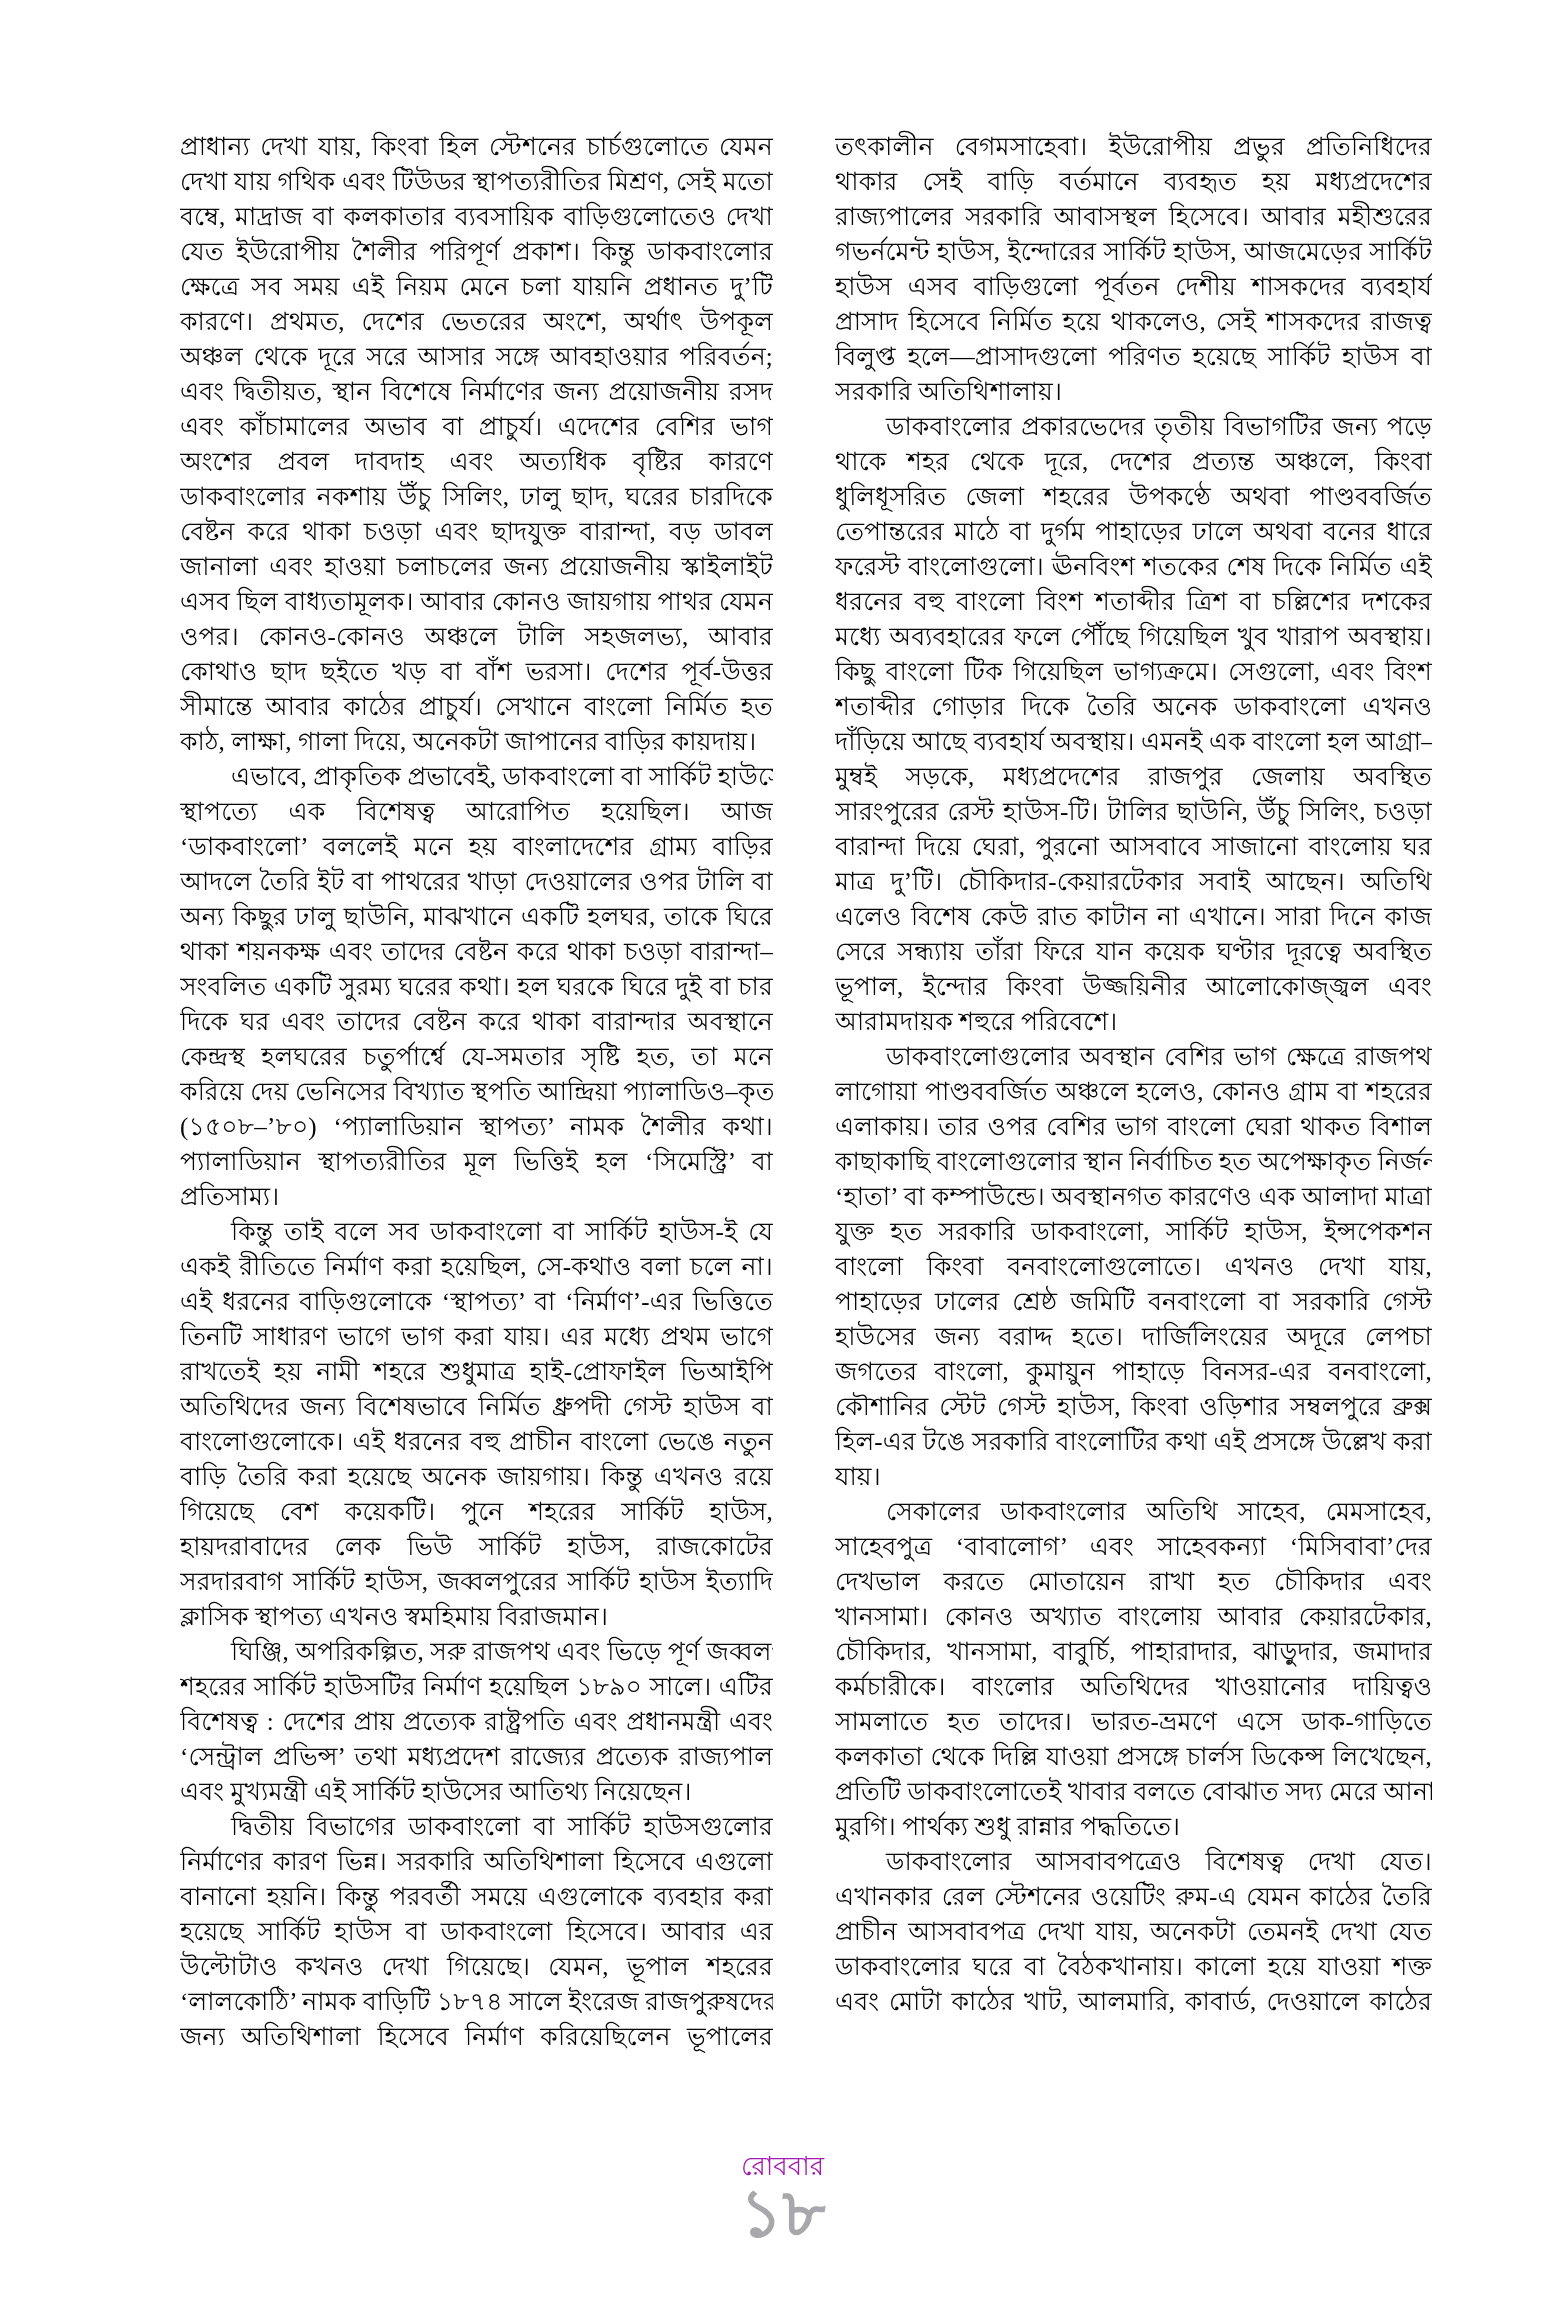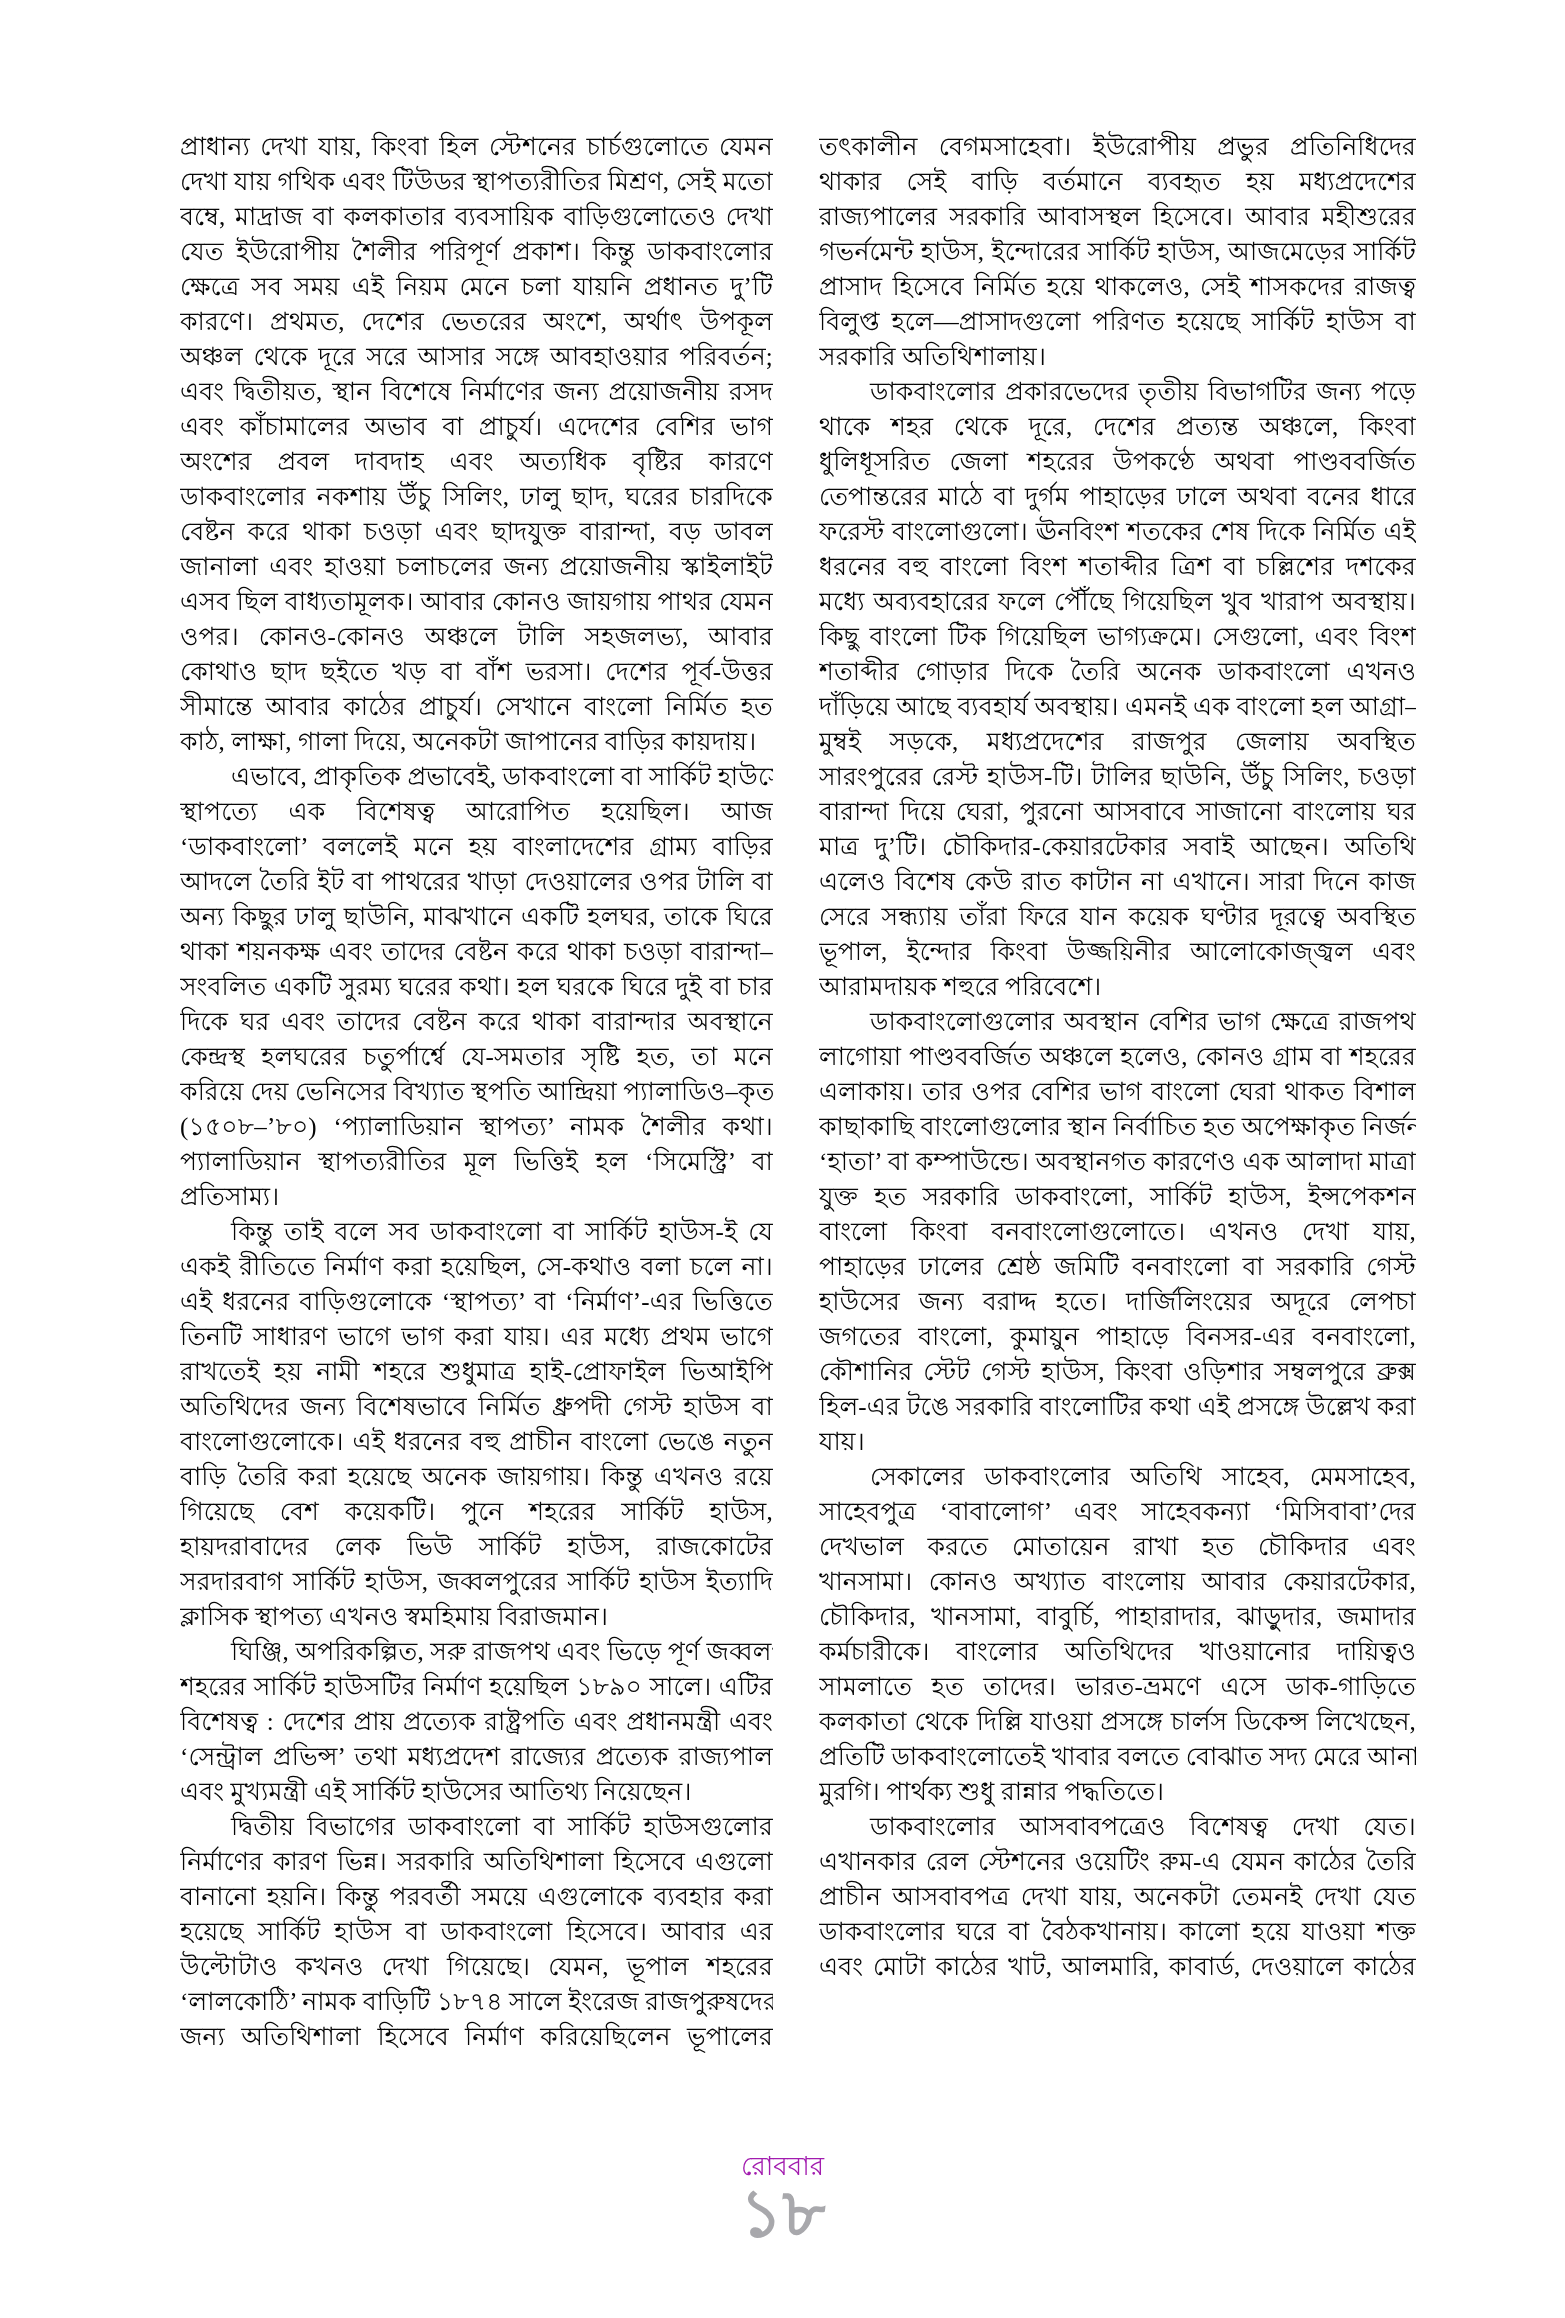--- a/index.html
+++ b/index.html
@@ -13,21 +13,21 @@
     width: 1565px; height: 2319px;
     background: #ffffff;
     color: #060606;
     overflow: hidden;
   }
   .columns {
     position: absolute;
     left: 180px; top: 129px;
     width: 1237px;
     display: flex;
-    gap: 46px;
+    gap: 62px;
   }
   .col { font-size: 25px; }
   .col.left  { width: 593px; }
   .col.right { width: 597px; }
   .line {
     height: 35px;
     line-height: 35px;
     white-space: nowrap;
     overflow: hidden;
     text-align: justify;
@@ -114,20 +114,21 @@
         <div class="line">হয়েছে সার্কিট হাউস বা ডাকবাংলো হিসেবে। আবার এর</div>
         <div class="line">উল্টোটাও কখনও দেখা গিয়েছে। যেমন, ভূপাল শহরের</div>
         <div class="line">‘লালকোঠি’ নামক বাড়িটি ১৮৭৪ সালে ইংরেজ রাজপুরুষদের</div>
         <div class="line">জন্য অতিথিশালা হিসেবে নির্মাণ করিয়েছিলেন ভূপালের</div>
       </div>
     <div class="col right" id="col-1">
         <div class="line">তৎকালীন বেগমসাহেবা। ইউরোপীয় প্রভুর প্রতিনিধিদের</div>
         <div class="line">থাকার সেই বাড়ি বর্তমানে ব্যবহৃত হয় মধ্যপ্রদেশের</div>
         <div class="line">রাজ্যপালের সরকারি আবাসস্থল হিসেবে। আবার মহীশুরের</div>
         <div class="line">গভর্নমেন্ট হাউস, ইন্দোরের সার্কিট হাউস, আজমেড়ের সার্কিট</div>
+        <div class="line">হাউস এসব বাড়িগুলো পূর্বতন দেশীয় শাসকদের ব্যবহার্য</div>
         <div class="line">প্রাসাদ হিসেবে নির্মিত হয়ে থাকলেও, সেই শাসকদের রাজত্ব</div>
         <div class="line">বিলুপ্ত হলে—প্রাসাদগুলো পরিণত হয়েছে সার্কিট হাউস বা</div>
         <div class="line para-end">সরকারি অতিথিশালায়।</div>
         <div class="line indent">ডাকবাংলোর প্রকারভেদের তৃতীয় বিভাগটির জন্য পড়ে</div>
         <div class="line">থাকে শহর থেকে দূরে, দেশের প্রত্যন্ত অঞ্চলে, কিংবা</div>
         <div class="line">ধুলিধূসরিত জেলা শহরের উপকণ্ঠে অথবা পাণ্ডববর্জিত</div>
         <div class="line">তেপান্তরের মাঠে বা দুর্গম পাহাড়ের ঢালে অথবা বনের ধারে</div>
         <div class="line">ফরেস্ট বাংলোগুলো। ঊনবিংশ শতকের শেষ দিকে নির্মিত এই</div>
         <div class="line">ধরনের বহু বাংলো বিংশ শতাব্দীর ত্রিশ বা চল্লিশের দশকের</div>
         <div class="line">মধ্যে অব্যবহারের ফলে পৌঁছে গিয়েছিল খুব খারাপ অবস্থায়।</div>

